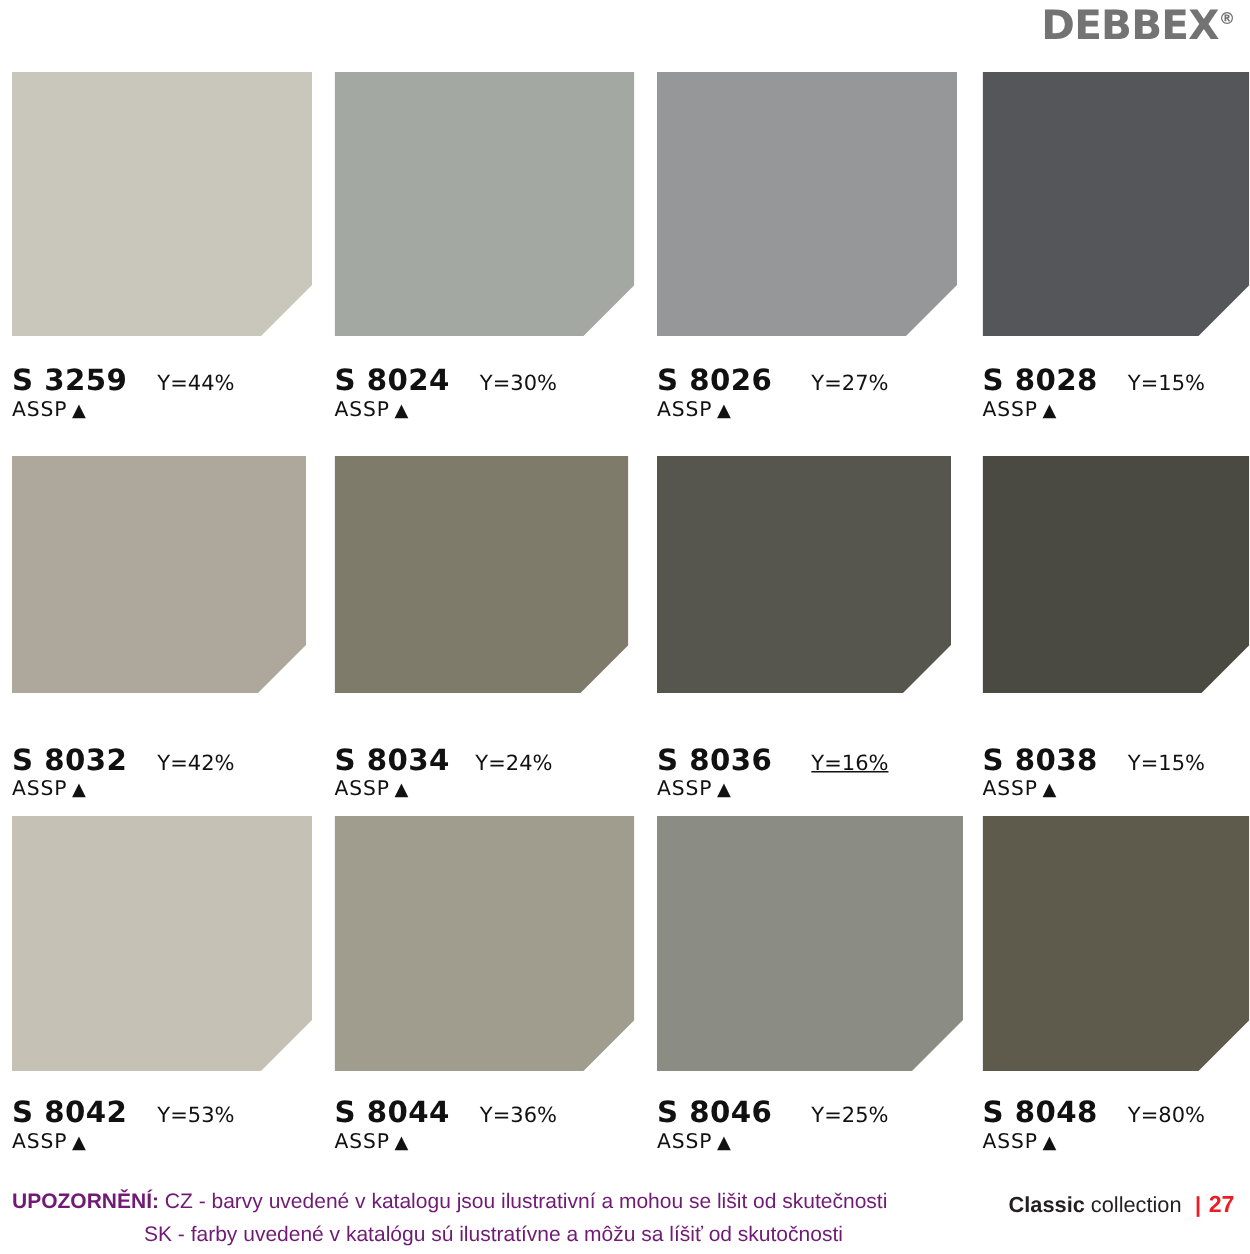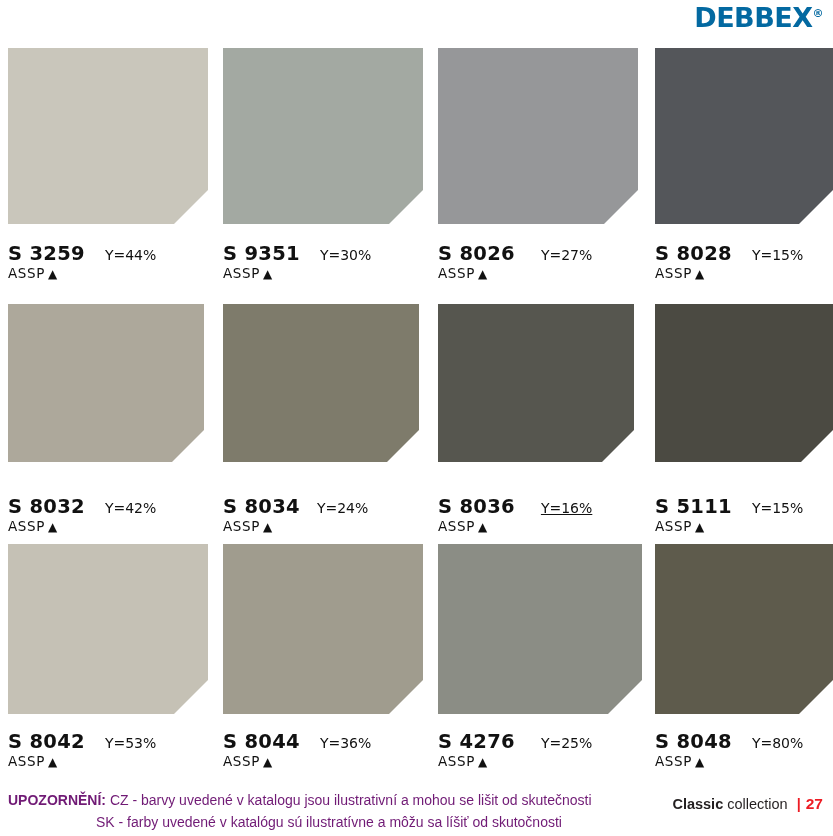--- a/index.html
+++ b/index.html
@@ -22,21 +22,21 @@
     position: relative;
   }
   .brand {
     position: absolute;
     right: 10px;
     top: 4px;
     font-family: "DejaVu Sans", sans-serif;
     font-weight: bold;
     font-size: 27px;
     letter-spacing: -0.5px;
-    color: #0369a1;
+    color: #737373;
     line-height: 1;
   }
   .brand .reg {
     font-size: 11px;
     vertical-align: super;
     font-weight: bold;
   }
 
   
   .grid {
@@ -148,21 +148,21 @@
     <div class="labels" style="position: absolute; left: 8px; top: 191px; width: 210px;">
       <div class="code-line">
         <span class="code">S 3259</span>
         <span class="yval" style="margin-left: 20px;">Y=44%</span>
       </div>
       <div class="sub"><span>ASSP</span><span class="tri">▲</span></div>
     </div>
     <div class="swatch" style="position: absolute; left: 223px; top: 4px; width: 200px; height: 176px; background: rgb(163, 169, 162); clip-path: polygon(0px 0px, 100% 0px, 100% calc(100% - 34px), calc(100% - 34px) 100%, 0px 100%);"></div>
     <div class="labels" style="position: absolute; left: 223px; top: 191px; width: 210px;">
       <div class="code-line">
-        <span class="code">S 9351</span>
+        <span class="code">S 8024</span>
         <span class="yval" style="margin-left: 20px;">Y=30%</span>
       </div>
       <div class="sub"><span>ASSP</span><span class="tri">▲</span></div>
     </div>
     <div class="swatch" style="position: absolute; left: 438px; top: 4px; width: 200px; height: 176px; background: rgb(150, 151, 153); clip-path: polygon(0px 0px, 100% 0px, 100% calc(100% - 34px), calc(100% - 34px) 100%, 0px 100%);"></div>
     <div class="labels" style="position: absolute; left: 438px; top: 191px; width: 210px;">
       <div class="code-line">
         <span class="code">S 8026</span>
         <span class="yval" style="margin-left: 26px;">Y=27%</span>
       </div>
@@ -196,21 +196,21 @@
     <div class="labels" style="position: absolute; left: 438px; top: 444px; width: 210px;">
       <div class="code-line">
         <span class="code">S 8036</span>
         <span class="yval" style="margin-left: 26px; text-decoration: underline;">Y=16%</span>
       </div>
       <div class="sub"><span>ASSP</span><span class="tri">▲</span></div>
     </div>
     <div class="swatch" style="position: absolute; left: 655px; top: 260px; width: 178px; height: 158px; background: rgb(75, 74, 66); clip-path: polygon(0px 0px, 100% 0px, 100% calc(100% - 32px), calc(100% - 32px) 100%, 0px 100%);"></div>
     <div class="labels" style="position: absolute; left: 655px; top: 444px; width: 210px;">
       <div class="code-line">
-        <span class="code">S 5111</span>
+        <span class="code">S 8038</span>
         <span class="yval" style="margin-left: 20px;">Y=15%</span>
       </div>
       <div class="sub"><span>ASSP</span><span class="tri">▲</span></div>
     </div>
     <div class="swatch" style="position: absolute; left: 8px; top: 500px; width: 200px; height: 170px; background: rgb(197, 193, 181); clip-path: polygon(0px 0px, 100% 0px, 100% calc(100% - 34px), calc(100% - 34px) 100%, 0px 100%);"></div>
     <div class="labels" style="position: absolute; left: 8px; top: 679px; width: 210px;">
       <div class="code-line">
         <span class="code">S 8042</span>
         <span class="yval" style="margin-left: 20px;">Y=53%</span>
       </div>
@@ -220,21 +220,21 @@
     <div class="labels" style="position: absolute; left: 223px; top: 679px; width: 210px;">
       <div class="code-line">
         <span class="code">S 8044</span>
         <span class="yval" style="margin-left: 20px;">Y=36%</span>
       </div>
       <div class="sub"><span>ASSP</span><span class="tri">▲</span></div>
     </div>
     <div class="swatch" style="position: absolute; left: 438px; top: 500px; width: 204px; height: 170px; background: rgb(139, 141, 133); clip-path: polygon(0px 0px, 100% 0px, 100% calc(100% - 34px), calc(100% - 34px) 100%, 0px 100%);"></div>
     <div class="labels" style="position: absolute; left: 438px; top: 679px; width: 210px;">
       <div class="code-line">
-        <span class="code">S 4276</span>
+        <span class="code">S 8046</span>
         <span class="yval" style="margin-left: 26px;">Y=25%</span>
       </div>
       <div class="sub"><span>ASSP</span><span class="tri">▲</span></div>
     </div>
     <div class="swatch" style="position: absolute; left: 655px; top: 500px; width: 178px; height: 170px; background: rgb(94, 91, 76); clip-path: polygon(0px 0px, 100% 0px, 100% calc(100% - 34px), calc(100% - 34px) 100%, 0px 100%);"></div>
     <div class="labels" style="position: absolute; left: 655px; top: 679px; width: 210px;">
       <div class="code-line">
         <span class="code">S 8048</span>
         <span class="yval" style="margin-left: 20px;">Y=80%</span>
       </div>

